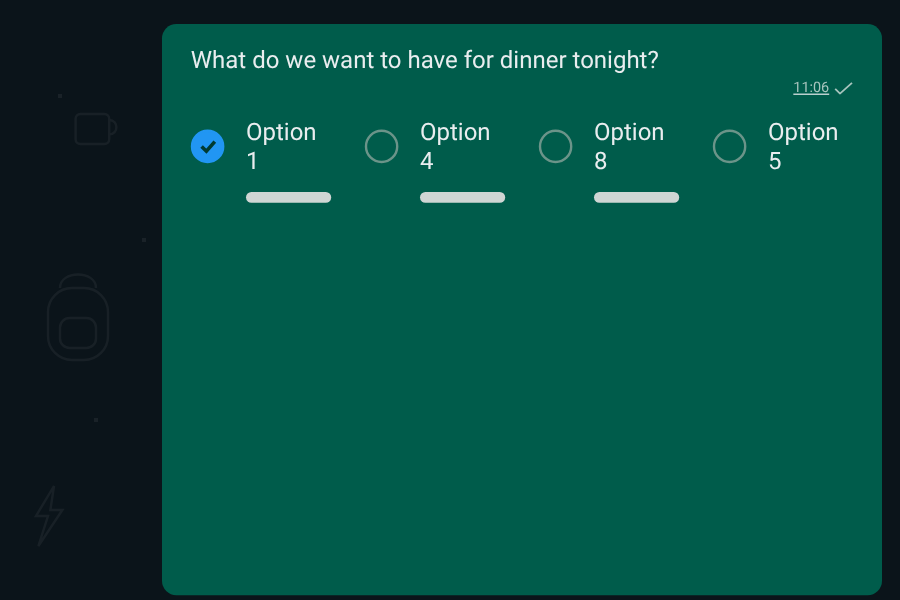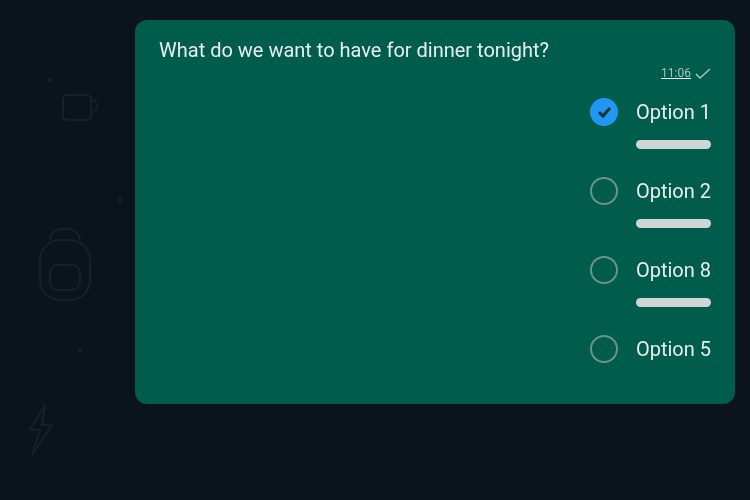--- a/index.html
+++ b/index.html
@@ -30,21 +30,21 @@
       position: absolute;
       stroke: #fff;
       fill: none;
       opacity: 0.05;
     }
     .poll-bubble {
       position: absolute;
       left: 135px;
       top: 20px;
       width: 600px;
-      height: 384px;
+      height: 476px;
       background: #005c4b;
       border-radius: 12px;
       padding: 18px 24px 0 24px;
       color: #e9edef;
     }
     .poll-question {
       font-size: 20px;
       font-weight: 400;
       color: #e9edef;
       margin-bottom: 4px;
@@ -63,24 +63,23 @@
     }
     .check-icon {
       width: 16px;
       height: 11px;
       stroke: #a7c4bd;
       fill: none;
       stroke-width: 1.5;
     }
     .options {
       display: flex;
-      flex-direction: column;
+      flex-direction: row;
       gap: 28px;
       margin-top: 17px;
-      align-items: flex-end;
     }
     .option-row {
       display: flex;
       flex-direction: column;
       gap: 14px;
     }
     .option-head {
       display: flex;
       align-items: center;
       gap: 18px;
@@ -156,21 +155,21 @@
             </svg>
         </div>
         <span class="option-label">Option 1</span>
       </div>
       <div class="progress-track"></div>
     </div>
 
     <div class="option-row">
       <div class="option-head">
         <div class="radio"></div>
-        <span class="option-label">Option 2</span>
+        <span class="option-label">Option 4</span>
       </div>
       <div class="progress-track"></div>
     </div>
 
     <div class="option-row">
       <div class="option-head">
         <div class="radio"></div>
         <span class="option-label">Option 8</span>
       </div>
       <div class="progress-track"></div>

